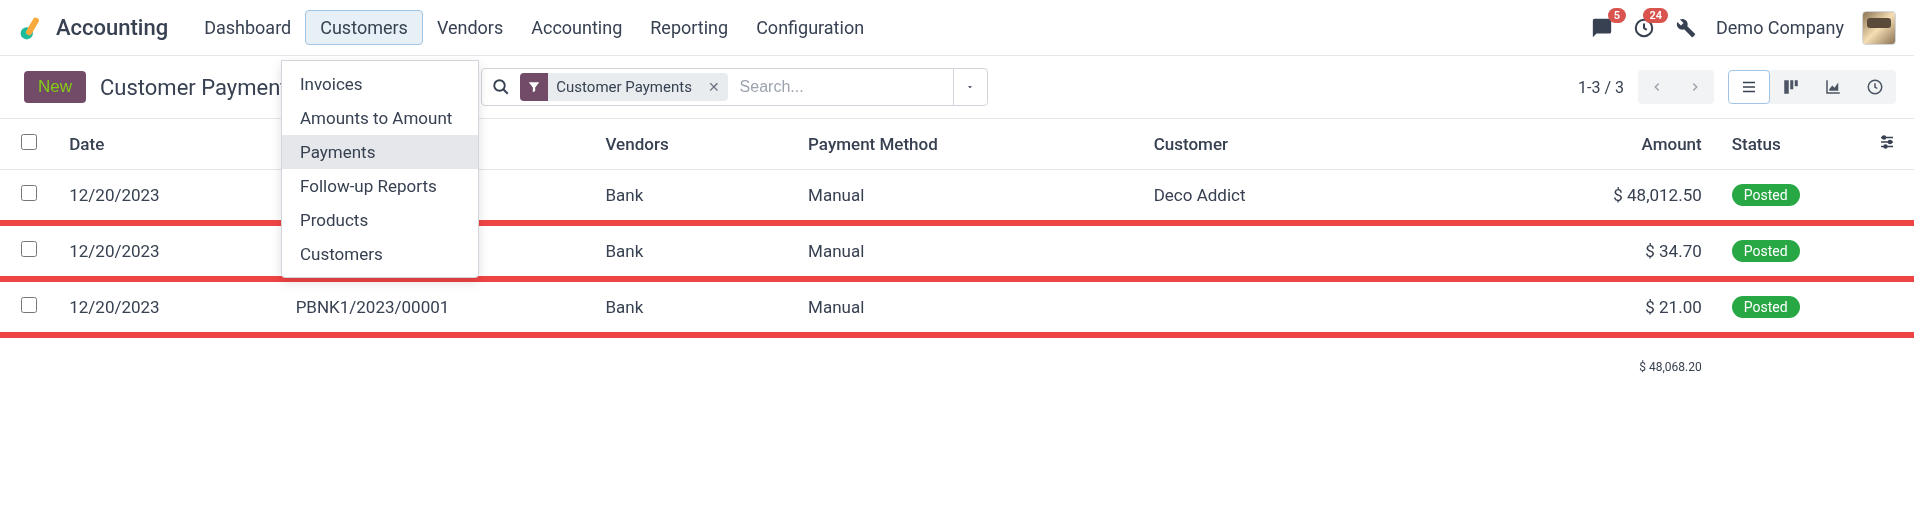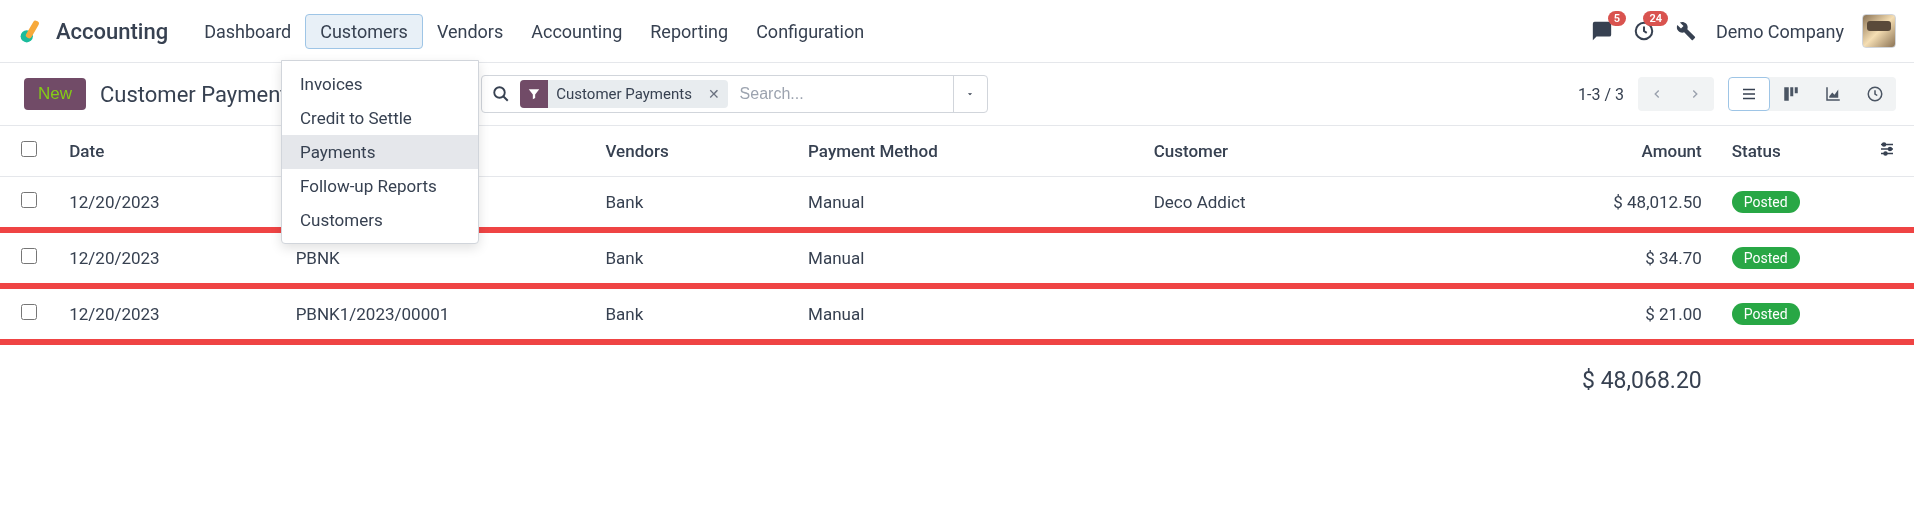--- a/index.html
+++ b/index.html
@@ -6,21 +6,21 @@
 body {
   font-family: -apple-system, BlinkMacSystemFont, "Segoe UI", Roboto, "Helvetica Neue", Arial, sans-serif;
   font-size: 15px;
   color: #374151;
   background: #fff;
   width: 1914px;
 }
 .navbar {
   display: flex;
   align-items: center;
-  height: 63px;
+  height: 56px;
   padding: 0 18px;
   border-bottom: 1px solid #e5e7eb;
 }
 .logo {
   display: flex;
   align-items: center;
   gap: 10px;
   margin-right: 22px;
 }
 .logo-mark {
@@ -289,21 +289,21 @@
   padding: 3px 12px;
   border-radius: 14px;
   display: inline-block;
 }
 input[type=checkbox]{
   width:16px;height:16px;cursor:pointer;
 }
 .table tfoot td {
   border-bottom: none;
   padding-top: 22px;
-  font-size: 23px;
+  font-size: 12px;
 }
 .sliders-icon { cursor:pointer; color:#374151; }
 </style>
 </head>
 <body>
 
 <div class="navbar">
   <div class="logo">
     <svg class="logo-mark" viewBox="0 0 32 32">
       <circle cx="10" cy="22" r="7" fill="#1abc9c"></circle>
@@ -339,23 +339,24 @@
           <path d="M22.7 19l-9.1-9.1c.9-2.3.4-5-1.5-6.9-2-2-5-2.4-7.4-1.3L9 6 6 9 1.6 4.7C.5 7.1.9 10.1 2.9 12.1c1.9 1.9 4.6 2.4 6.9 1.5l9.1 9.1c.4.4 1 .4 1.4 0l2.3-2.3c.5-.4.5-1.1.1-1.4z"></path>
         </svg>
     </div>
     <span class="company-name">Demo Company</span>
     <div class="avatar"></div>
   </div>
 </div>
 
 <div class="dropdown">
   <div class="dropdown-item">Invoices</div>
-  <div class="dropdown-item">Credit to Settle</div>
+  <div class="dropdown-item">Amounts to Amount</div>
   <div class="dropdown-item highlight">Payments</div>
   <div class="dropdown-item">Follow-up Reports</div>
+  <div class="dropdown-item">Products</div>
   <div class="dropdown-item">Customers</div>
 </div>
 
 <div class="control-bar">
   <button class="new-btn">New</button>
   <span class="page-title">Customer Payments</span>
   <span class="gear-small">
     <svg width="16" height="16" viewBox="0 0 24 24" fill="#6b7280">
         <path d="M19.4 13l.1-1-.1-1 2.1-1.6-2-3.5-2.5 1a7 7 0 0 0-1.7-1L15 3h-4l-.3 2.6a7 7 0 0 0-1.7 1l-2.5-1-2 3.5L6.6 11l-.1 1 .1 1-2.1 1.6 2 3.5 2.5-1a7 7 0 0 0 1.7 1L11 21h4l.3-2.6a7 7 0 0 0 1.7-1l2.5 1 2-3.5L19.4 13zM12 15.5A3.5 3.5 0 1 1 15.5 12 3.5 3.5 0 0 1 12 15.5z"></path>
       </svg>

